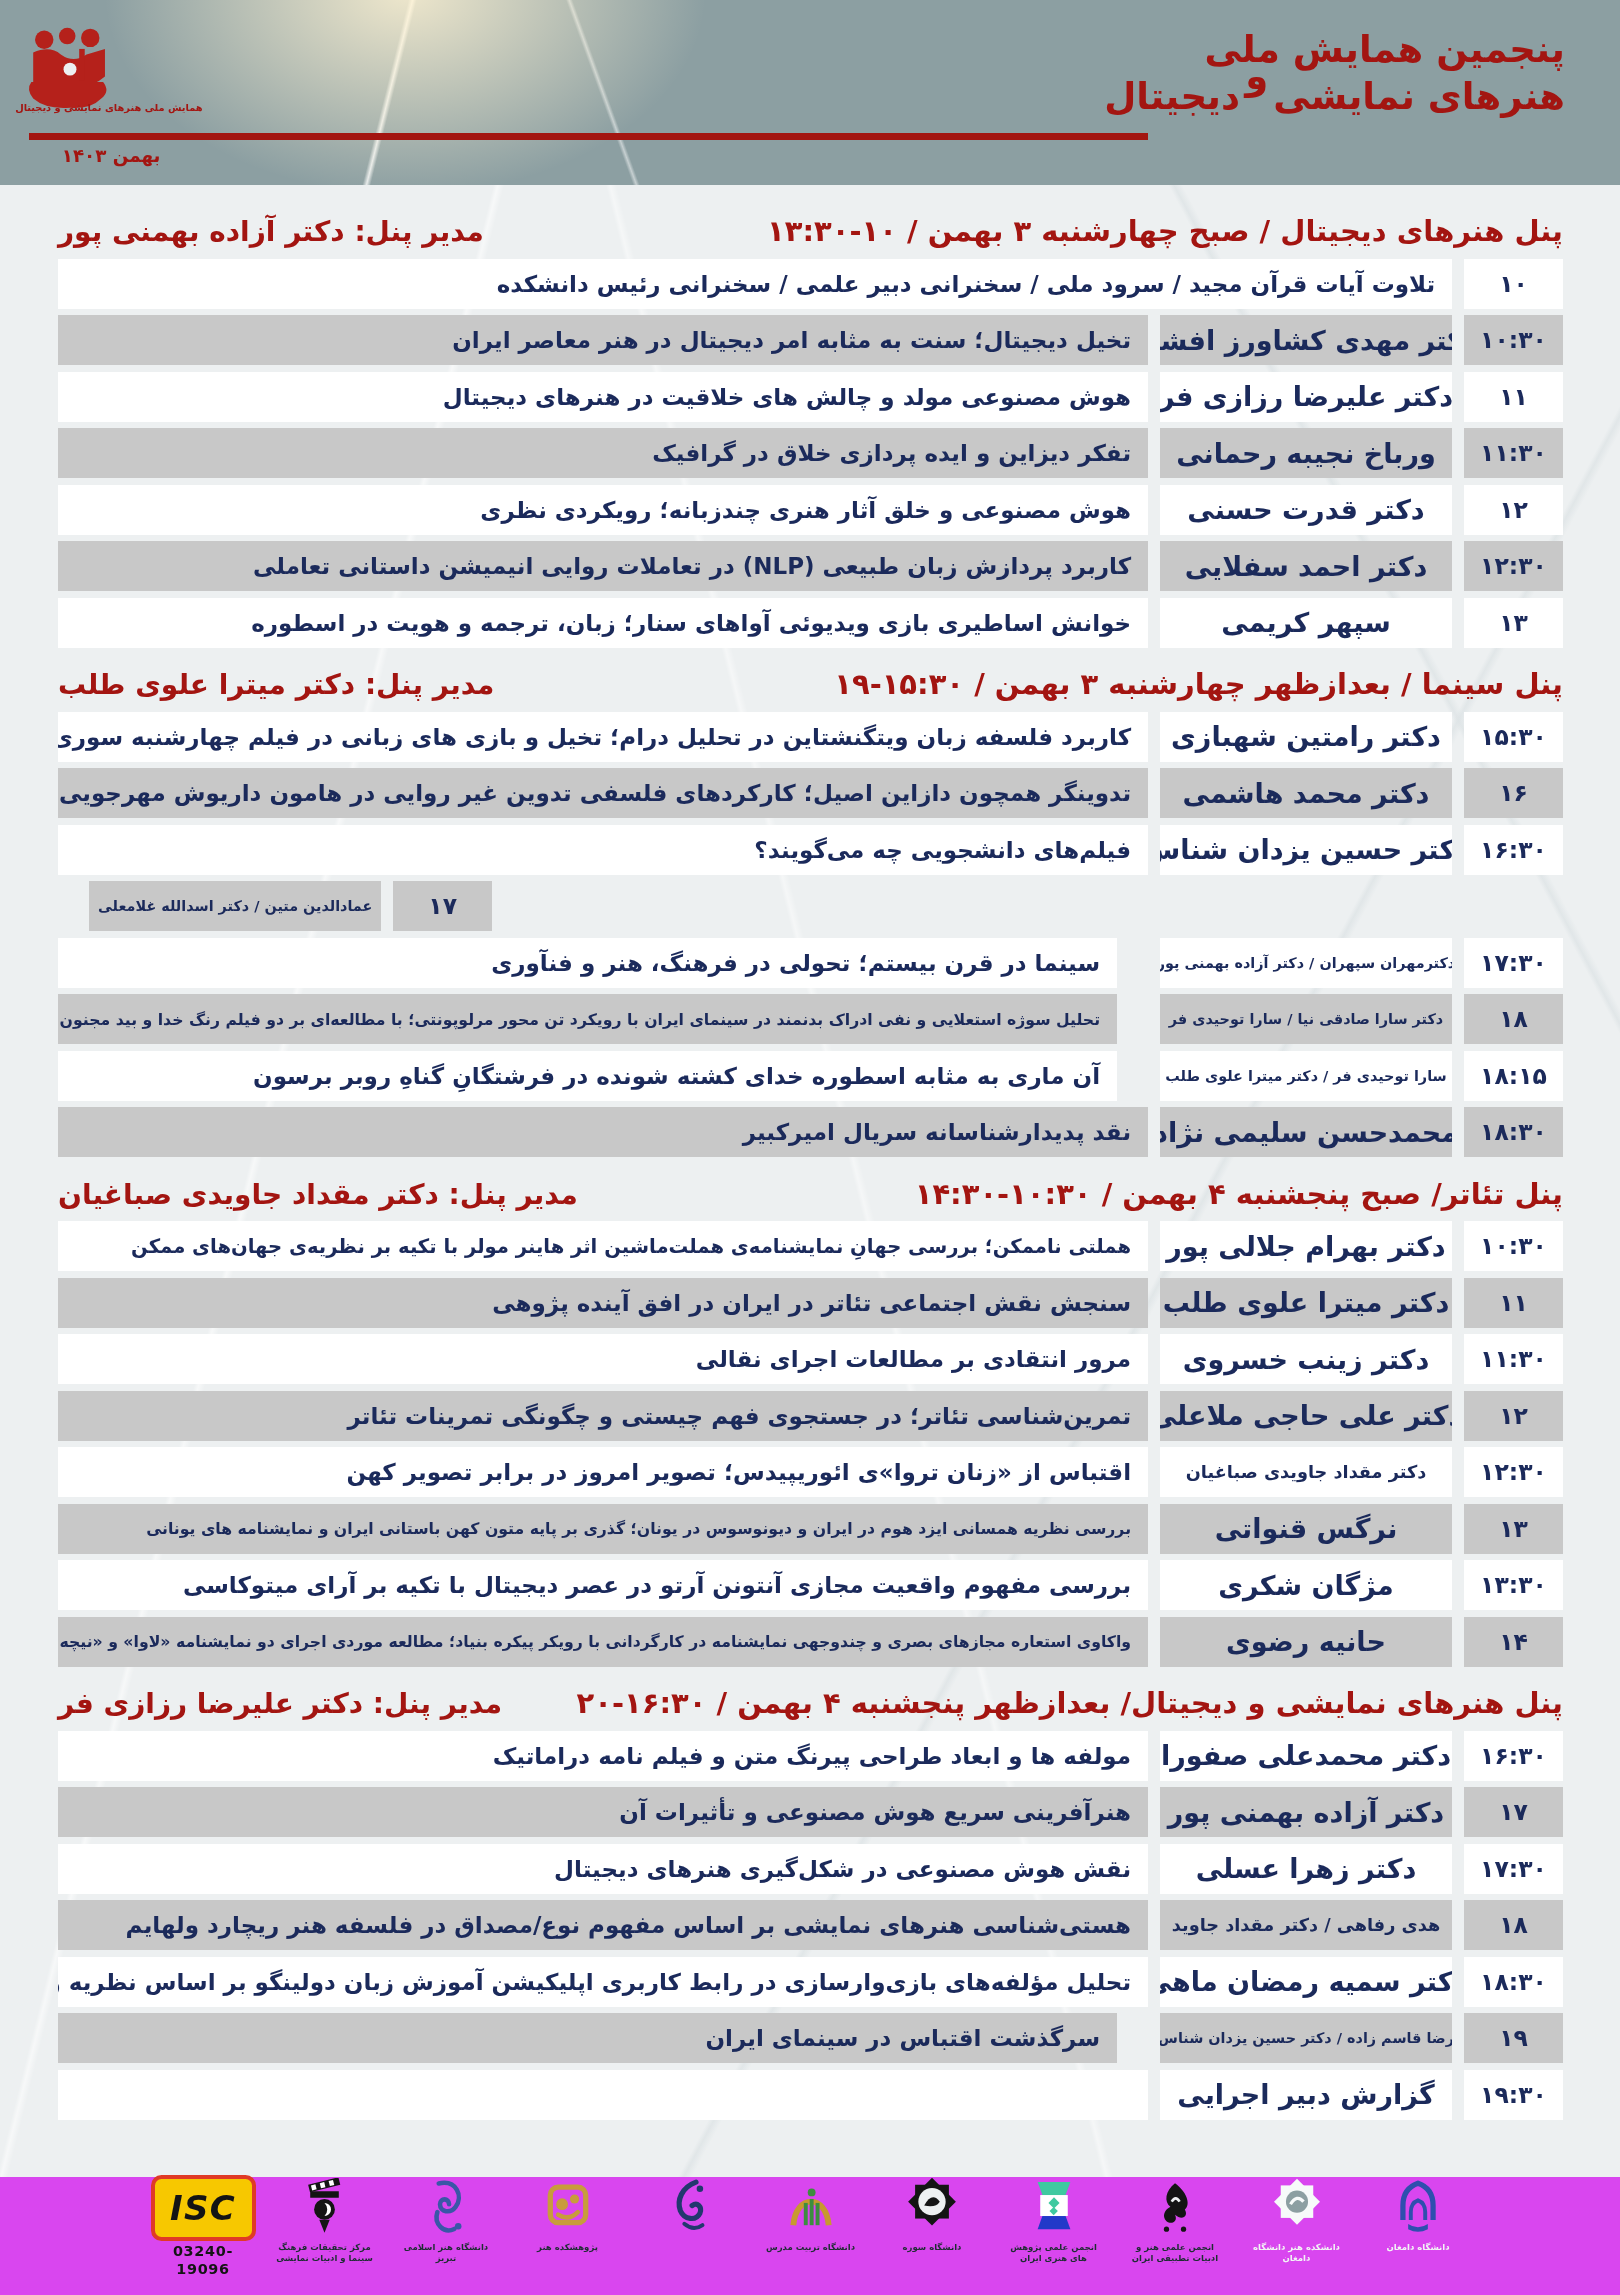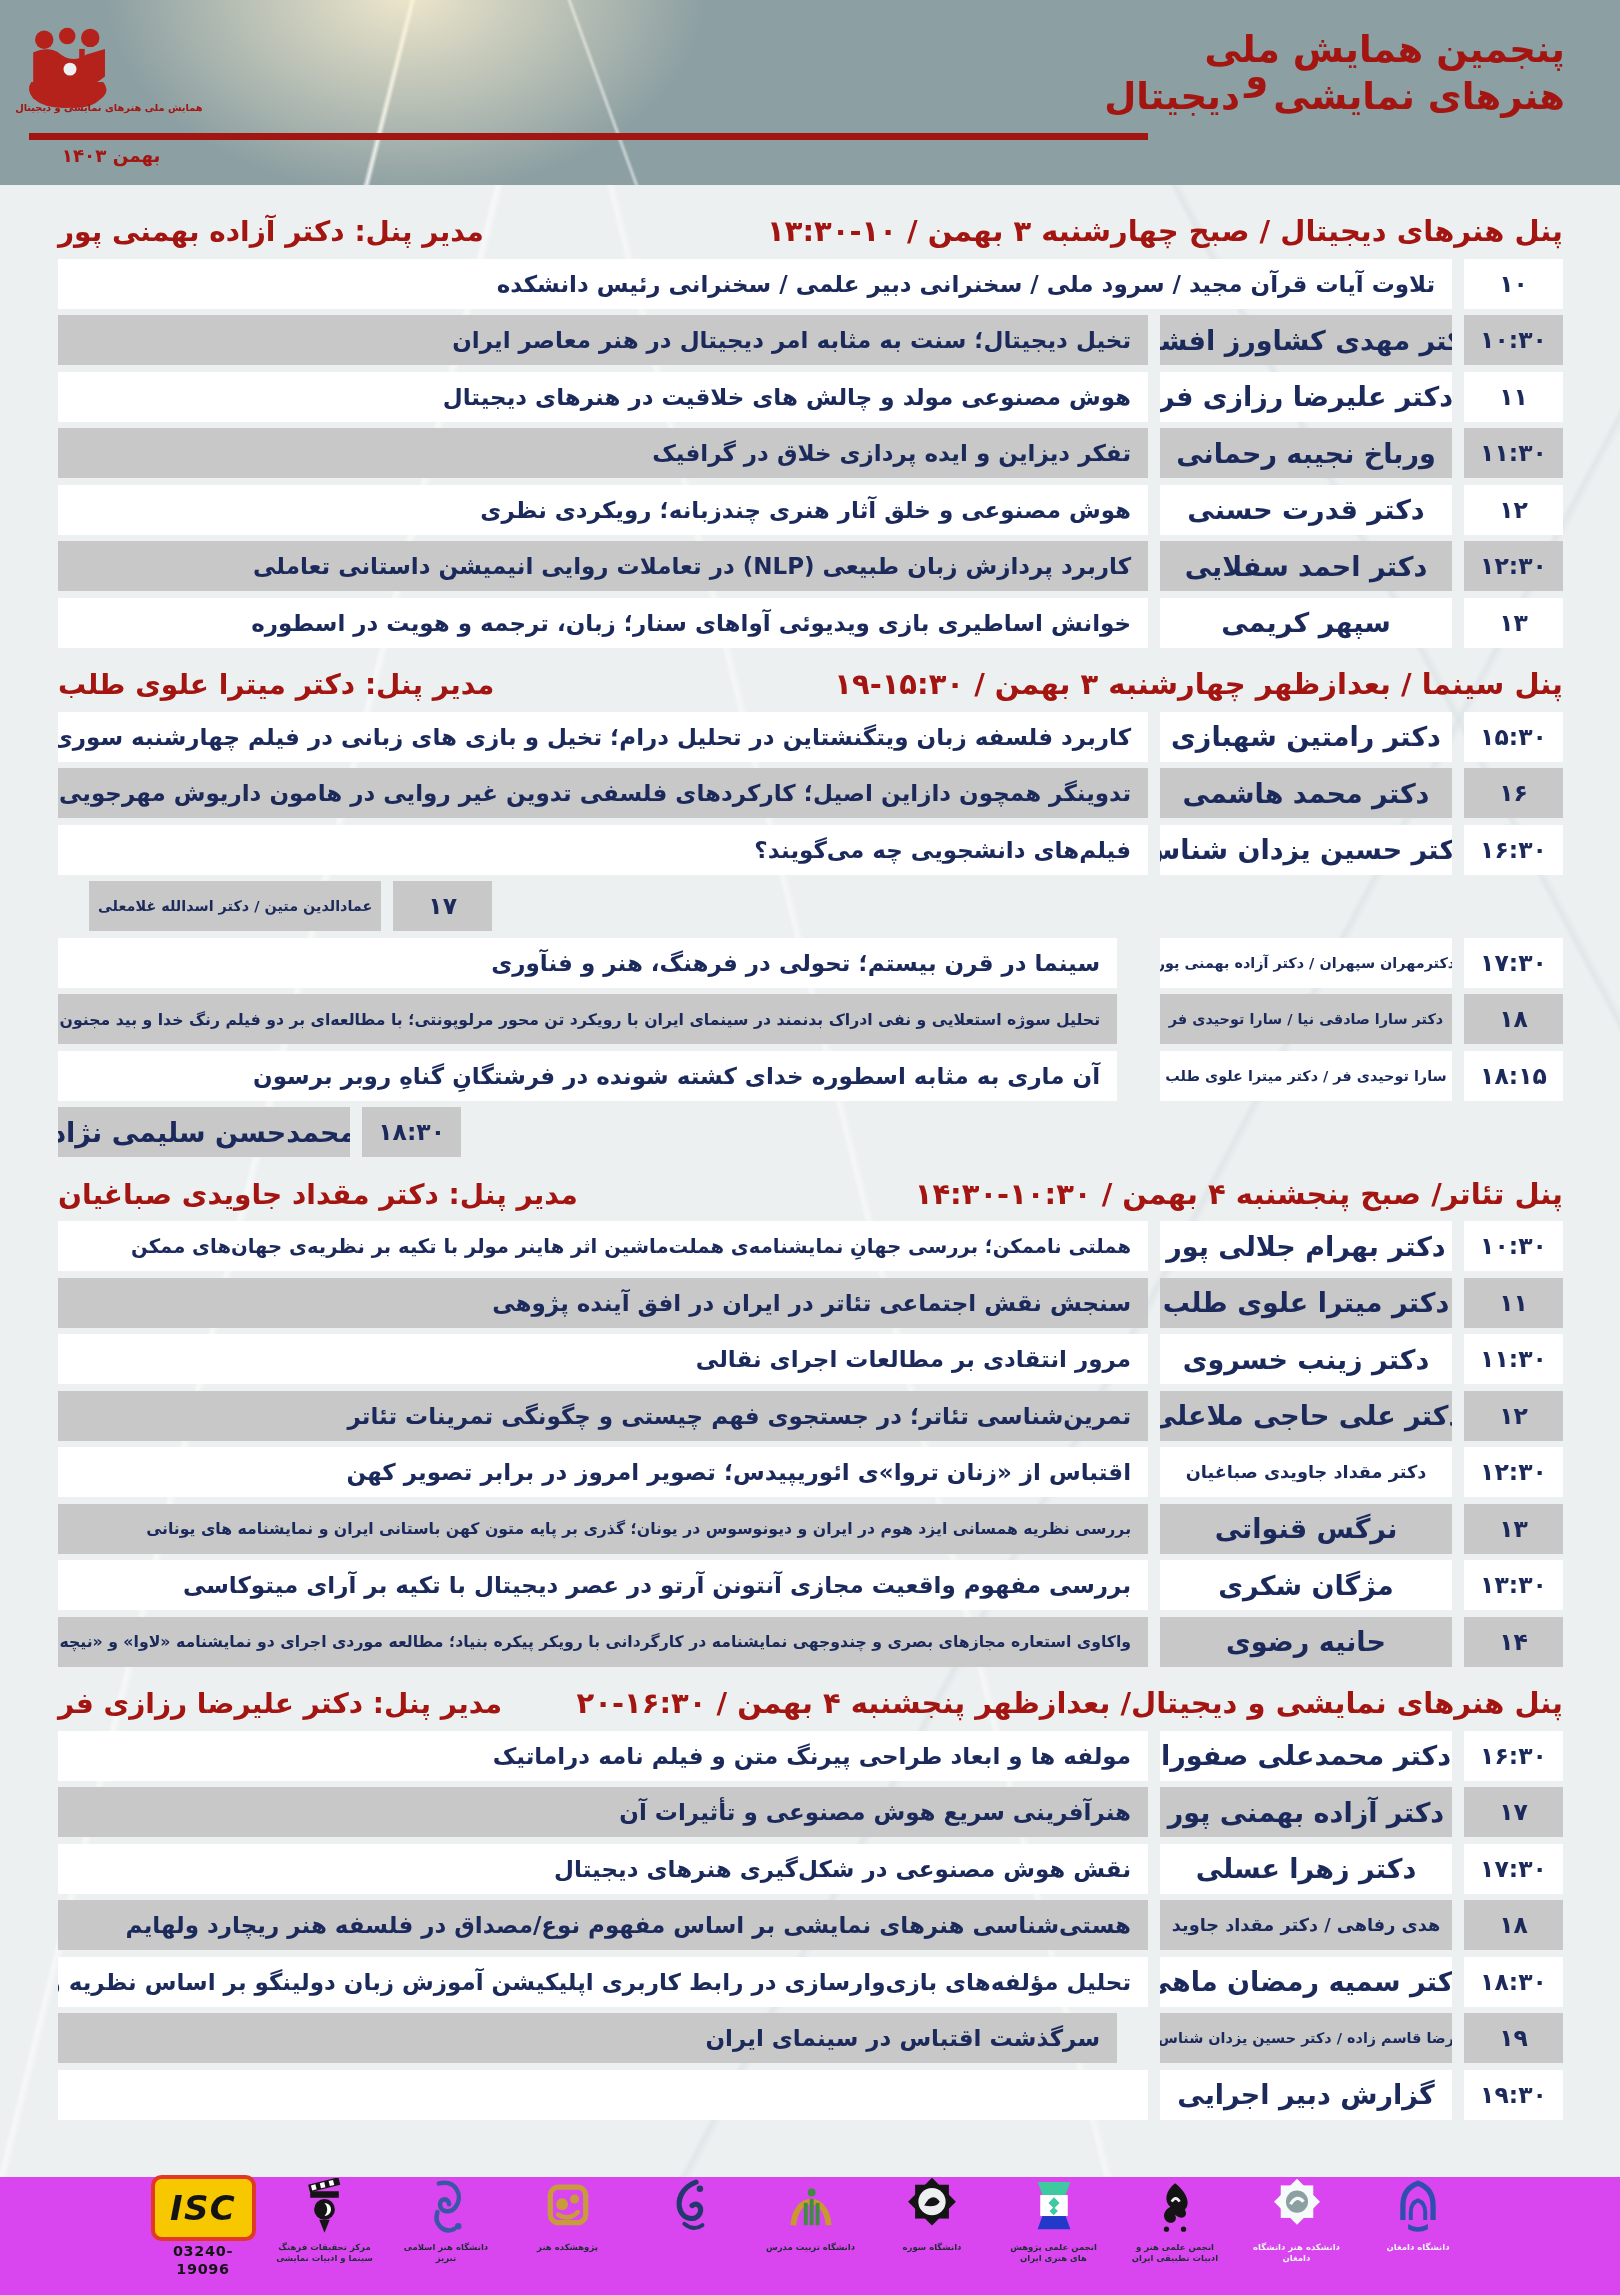--- a/index.html
+++ b/index.html
@@ -164,20 +164,21 @@
             <div class="cell topic xs">تحلیل سوژه استعلایی و نفی ادراک بدنمند در سینمای ایران با رویکرد تن محور مرلوپونتی؛ با مطالعه‌ای بر دو فیلم رنگ خدا و بید مجنون</div>
             <div class="cell name xs">دکتر سارا صادقی نیا / سارا توحیدی فر</div>
             <div class="cell time">۱۸</div>
           </div>
           <div class="row">
             <div class="cell topic">آن ماری به مثابه اسطوره خدای کشته شونده در فرشتگانِ گناهِ روبر برسون</div>
             <div class="cell name xs">سارا توحیدی فر / دکتر میترا علوی طلب</div>
             <div class="cell time">۱۸:۱۵</div>
           </div>
           <div class="row alt">
+            <div class="cell topic">نقد پدیدارشناسانه سریال امیرکبیر</div>
             <div class="cell name">محمدحسن سلیمی نژاد</div>
             <div class="cell time">۱۸:۳۰</div>
           </div>
         </div>
       </section>
       <section class="panel">
         <div class="panel-head">
           <div class="panel-manager">مدیر پنل: دکتر مقداد جاویدی صباغیان</div>
           <div class="panel-title">پنل تئاتر/ صبح پنجشنبه ۴ بهمن / ۱۰:۳۰-۱۴:۳۰</div>
         </div>

